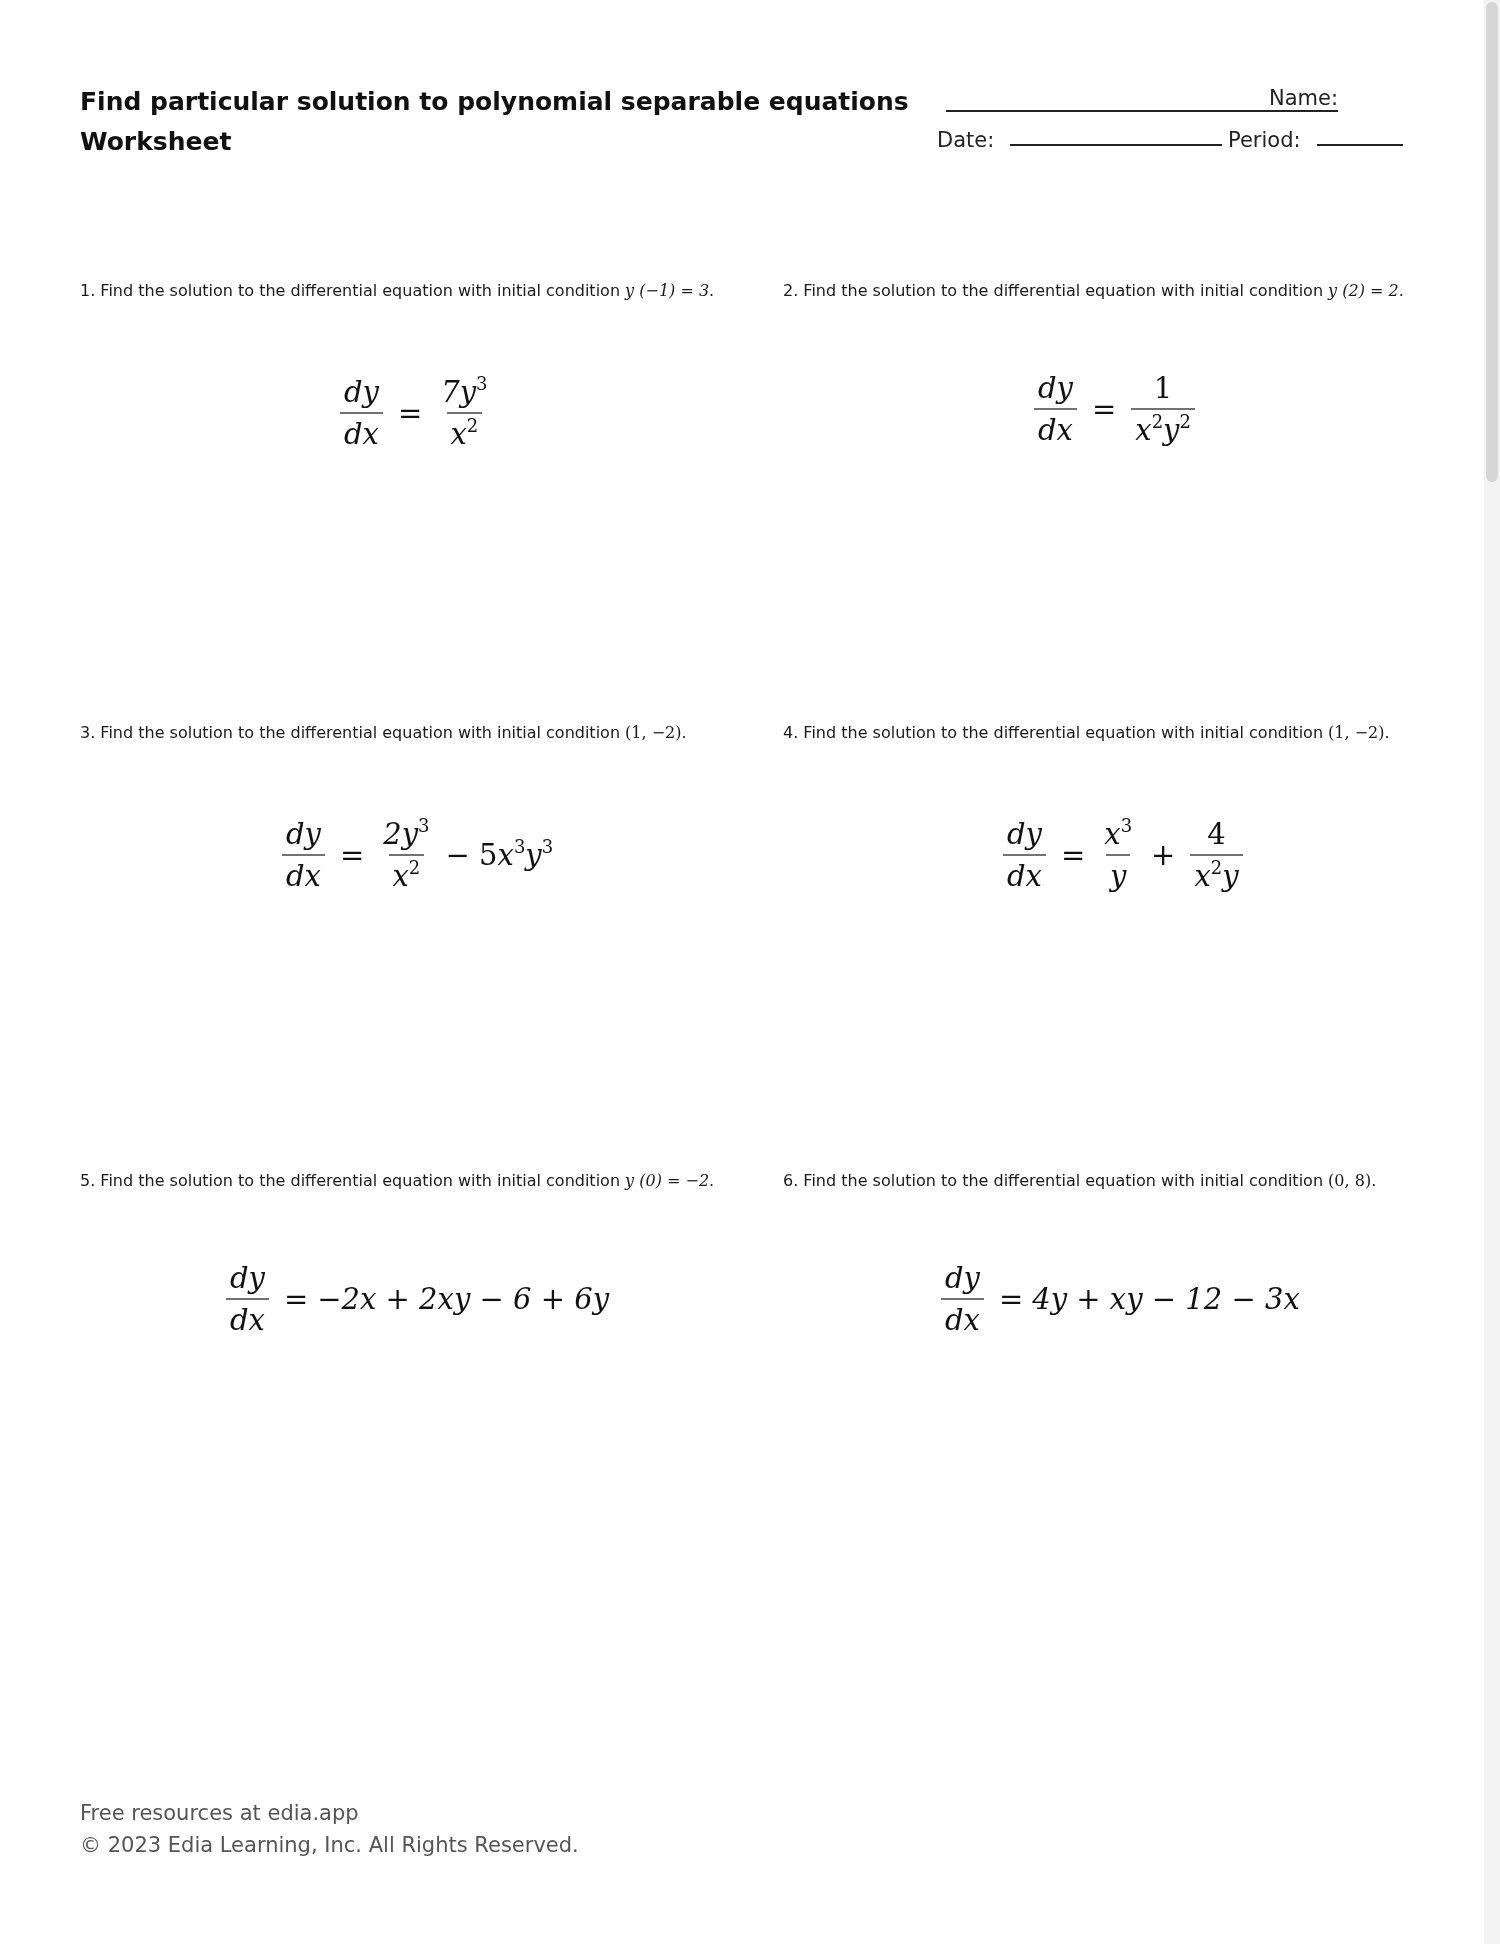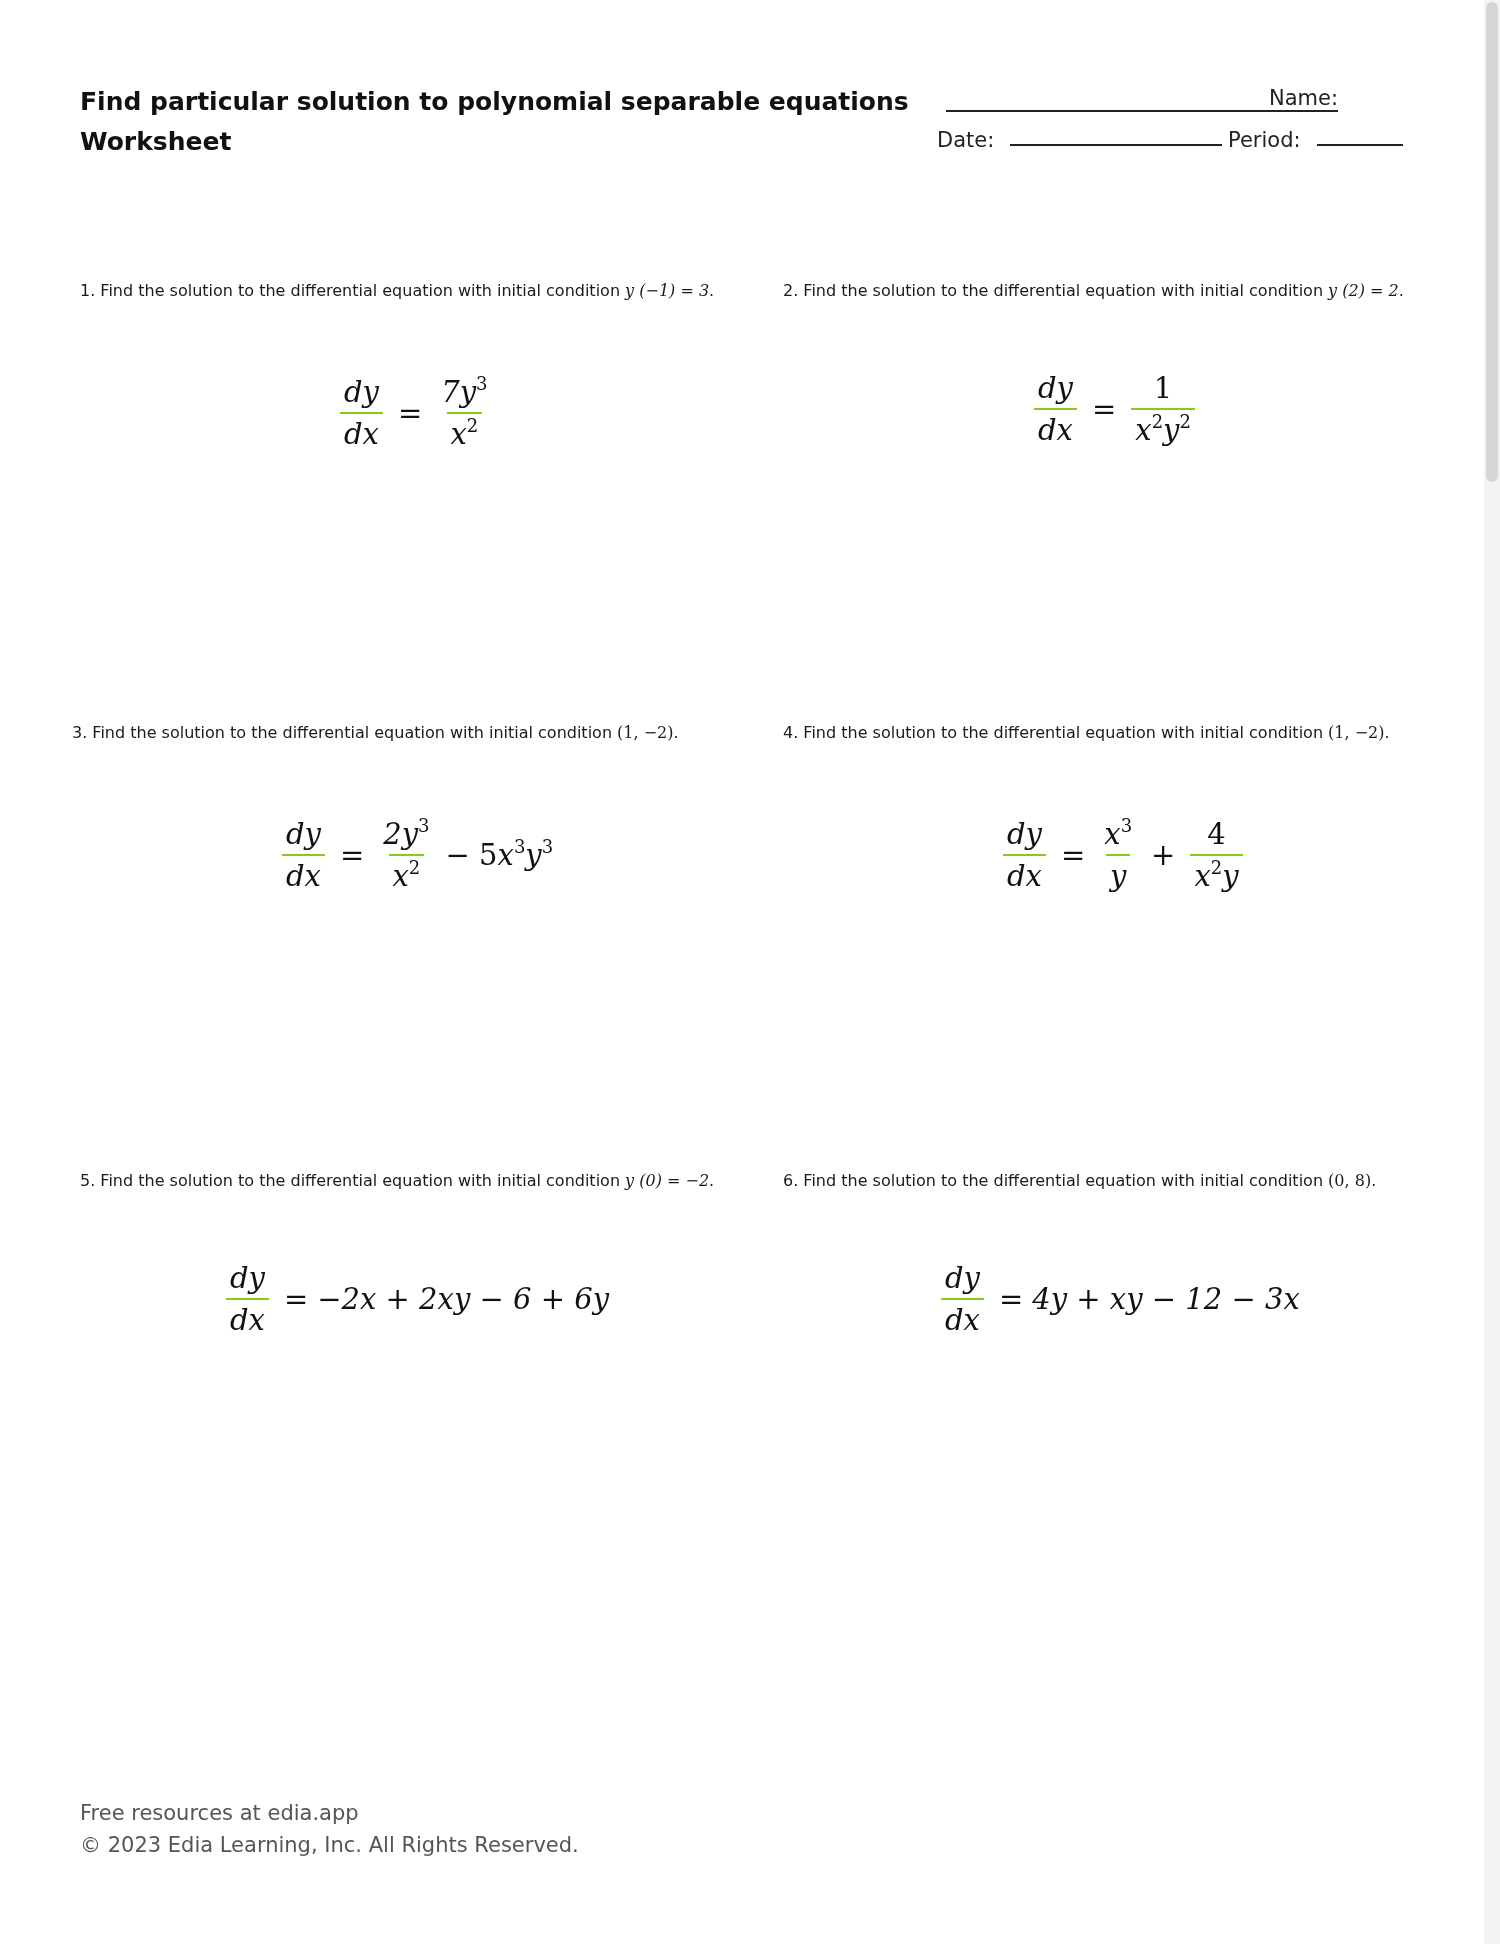--- a/index.html
+++ b/index.html
@@ -19,21 +19,21 @@
     position: absolute; width: 640px; font-size: 16px; line-height: 40px; color: #1a1a1a;
   }
   .problem .text { padding-left: 30px; text-indent: -30px; }
   .math { font-family: "DejaVu Serif", serif; font-style: italic; }
   .eq {
     position: absolute; display: flex; align-items: center;
     font-family: "DejaVu Serif", serif; font-size: 29px; color: #111;
   }
   .frac { display: inline-flex; flex-direction: column; align-items: center; margin: 0 6px; }
   .frac .num { padding: 0 4px 3px; font-style: italic; }
-  .frac .den { padding: 3px 4px 0; border-top: 2px solid #84cc16; font-style: italic; }
+  .frac .den { padding: 3px 4px 0; border-top: 2px solid #737373; font-style: italic; }
   .op { margin: 0 9px; font-style: normal; }
   .it { font-style: italic; }
   sup { font-size: 18px; font-style: normal; vertical-align: 12px; line-height: 0; }
   .footer { position: absolute; left: 80px; top: 1797px; font-size: 21px; line-height: 32px; color: #555; }
   .scroll-track { position: absolute; right: 0; top: 0; width: 16px; height: 1944px; background: #f3f3f3; }
   .scroll-thumb { position: absolute; left: 2px; top: 2px; width: 12px; height: 480px; border-radius: 6px; background: #d6d6d6; }
 </style>
 </head>
 <body>
 
@@ -88,21 +88,21 @@
       <span class="num">dy</span>
       <span class="den">dx</span>
     </span>
   <span class="op">=</span>
   <span class="frac">
     <span class="num" style="font-style:normal;">1</span>
     <span class="den"><span>x</span><sup>2</sup><span>y</span><sup>2</sup></span>
   </span>
 </div>
 
-<div class="problem" style="left:72px; top:713px;">
+<div class="problem" style="left:80px; top:713px;">
   <div class="text">
     <span>3.</span>
     <span>Find the solution to the differential equation with initial condition</span>
     <span class="math" style="font-style:normal;">(1, −2)</span>.
   </div>
 </div>
 <div class="eq" style="left:276px; top:817px;">
   <span class="frac">
       <span class="num">dy</span>
       <span class="den">dx</span>

